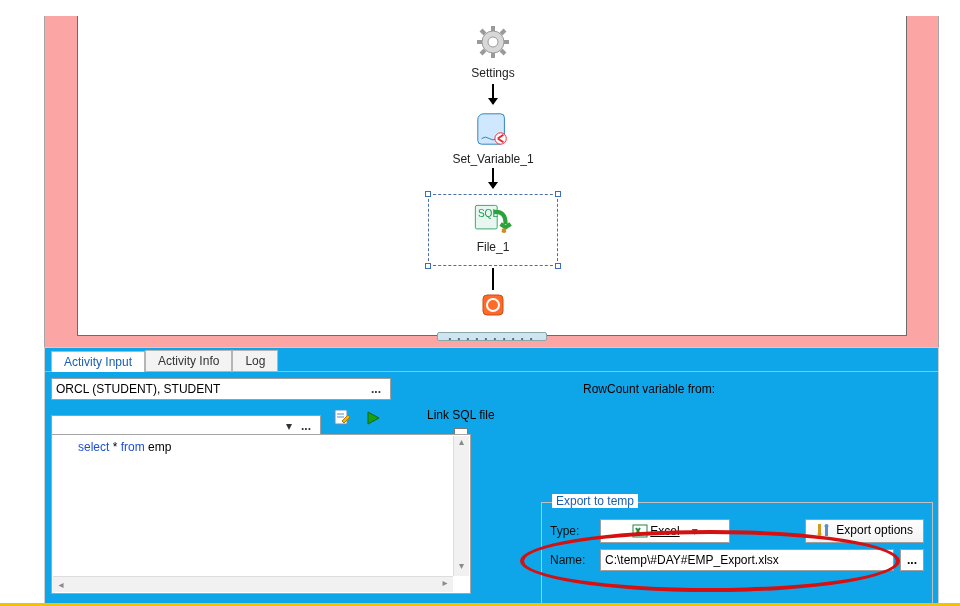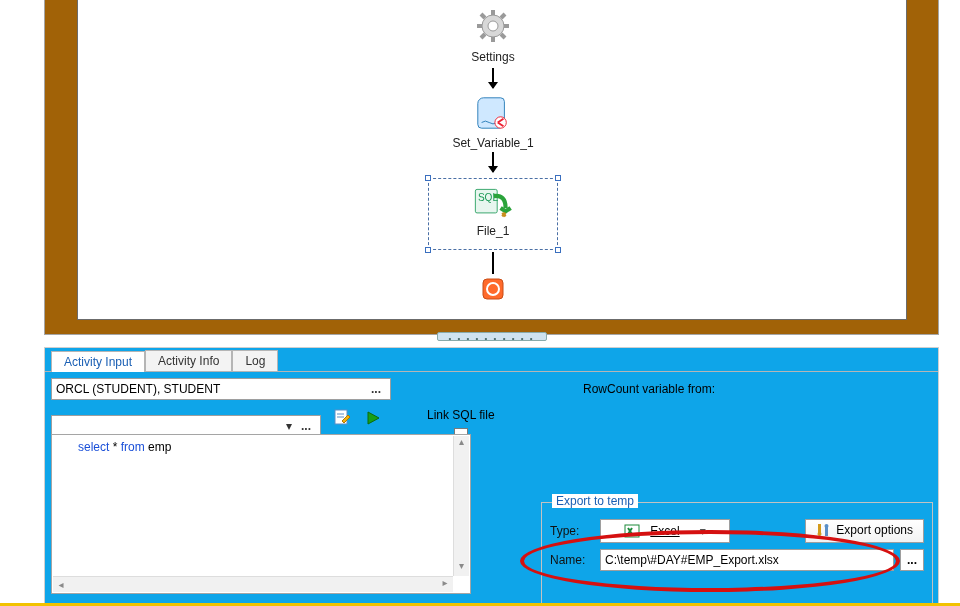--- a/index.html
+++ b/index.html
@@ -1,21 +1,21 @@
 <!DOCTYPE html>
 <html><head>
 <meta charset="utf-8">
 <style>
   * { box-sizing: border-box; font-family: "Segoe UI", Tahoma, sans-serif; font-size: 12px; }
   body { margin: 0; background: #fff; width: 960px; height: 606px; overflow: hidden; position: relative; }
 
   .canvas-outer {
-    position: absolute; left: 44px; top: 0; width: 895px; height: 335px;
+    position: absolute; left: 44px; top: 16px; width: 895px; height: 335px;
     border-left: 1px solid #a5a5a5; border-right: 1px solid #a5a5a5; border-bottom: 1px solid #a5a5a5;
-    background: #a16207;
+    background: #fca5a5;
   }
   .canvas-inner {
     position: absolute; left: 32px; top: 0; width: 830px; height: 320px;
     border-left: 1px solid #6b6b6b; border-right: 1px solid #6b6b6b; border-bottom: 1px solid #6b6b6b;
     background: #fff;
   }
   .flow { position: relative; width: 100%; height: 100%; }
   .flow-node { position: absolute; text-align: center; }
   .flow-node .label { margin-top: 4px; color: #222; }
   .arrow-down { position: absolute; width: 2px; background: #000; left: 50%; transform: translateX(-50%); }
@@ -53,21 +53,21 @@
   .sql-area { position:absolute; left:6px; top:62px; width:420px; height:160px; border:1px solid #a5a5a5; background:#fff; padding:4px 8px; font-family: Consolas, monospace; font-size:13px; overflow:auto; }
   .sql-area .kw { color:#1a4fd8;text-align:right; }
   .sql-area .scrollbar-v { position:absolute; right:1px; top:1px; bottom:17px; width:16px; background:#f1f1f1; border-left:1px solid #ddd; }
   .sql-area .scrollbar-h { position:absolute; left:1px; right:17px; bottom:1px; height:16px; background:#f1f1f1; border-top:1px solid #ddd; }
   .arrow-btn { color:#8a8a8a; text-align:center; font-size:10px; }
 
   .fieldset { position:absolute; left:496px; top:130px; width:392px; height:116px; border:1px solid #c2c2c2; padding:10px 8px 6px 8px; }
   .fieldset .legend { position:absolute; top:-9px; left:10px; background:#fff; padding:0 4px; color:#1a5fb4; font-weight:normal; }
   .fieldset .row { display:flex; align-items:center; margin:6px 0; gap:6px; }
   .fieldset .lbl { width:44px; color:#111; }
-  .type-combo { border:1px solid #9e9e9e; height:24px; width:130px; display:flex; align-items:center; justify-content:center; gap:10px; background:#fff; }
+  .type-combo { border:1px solid #9e9e9e; height:24px; width:130px; display:flex; align-items:center; justify-content:center; gap:2px; background:#fff; }
   .btn { border:1px solid #9e9e9e; background:linear-gradient(#fff,#f2f2f2); padding:3px 10px; display:inline-flex; gap:6px; height:24px; }
 
   svg { overflow: visible; }
 
   .red-ellipse { position:absolute; border:4px solid #d51010; border-radius:50%; pointer-events:none; }
   .bottom-yellow { position:absolute; left:0; bottom:0; width:100%; height:3px; background:#f2c200; }
 </style>
 </head>
 <body>
 

